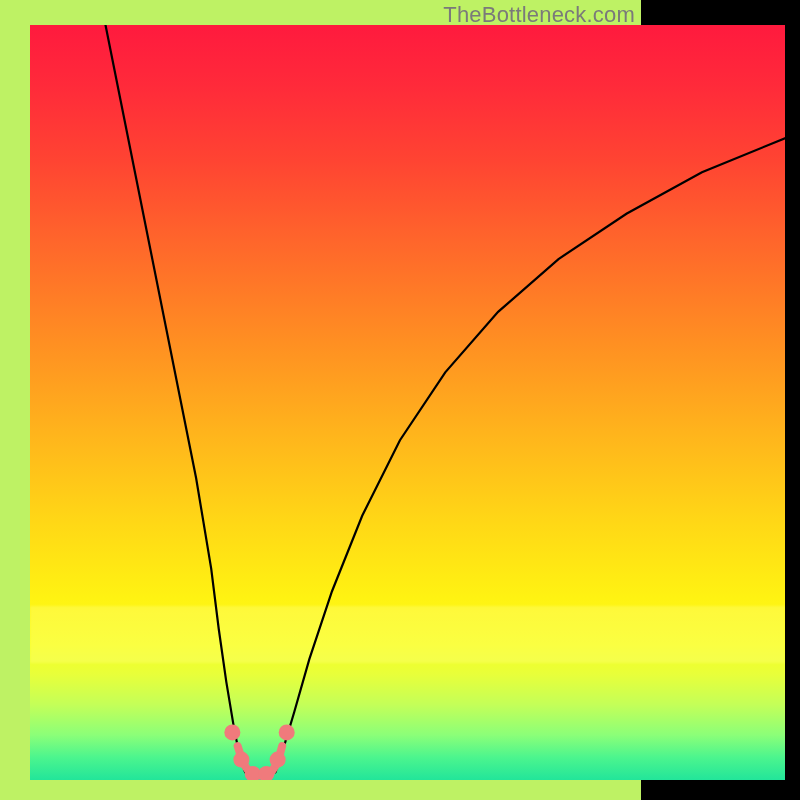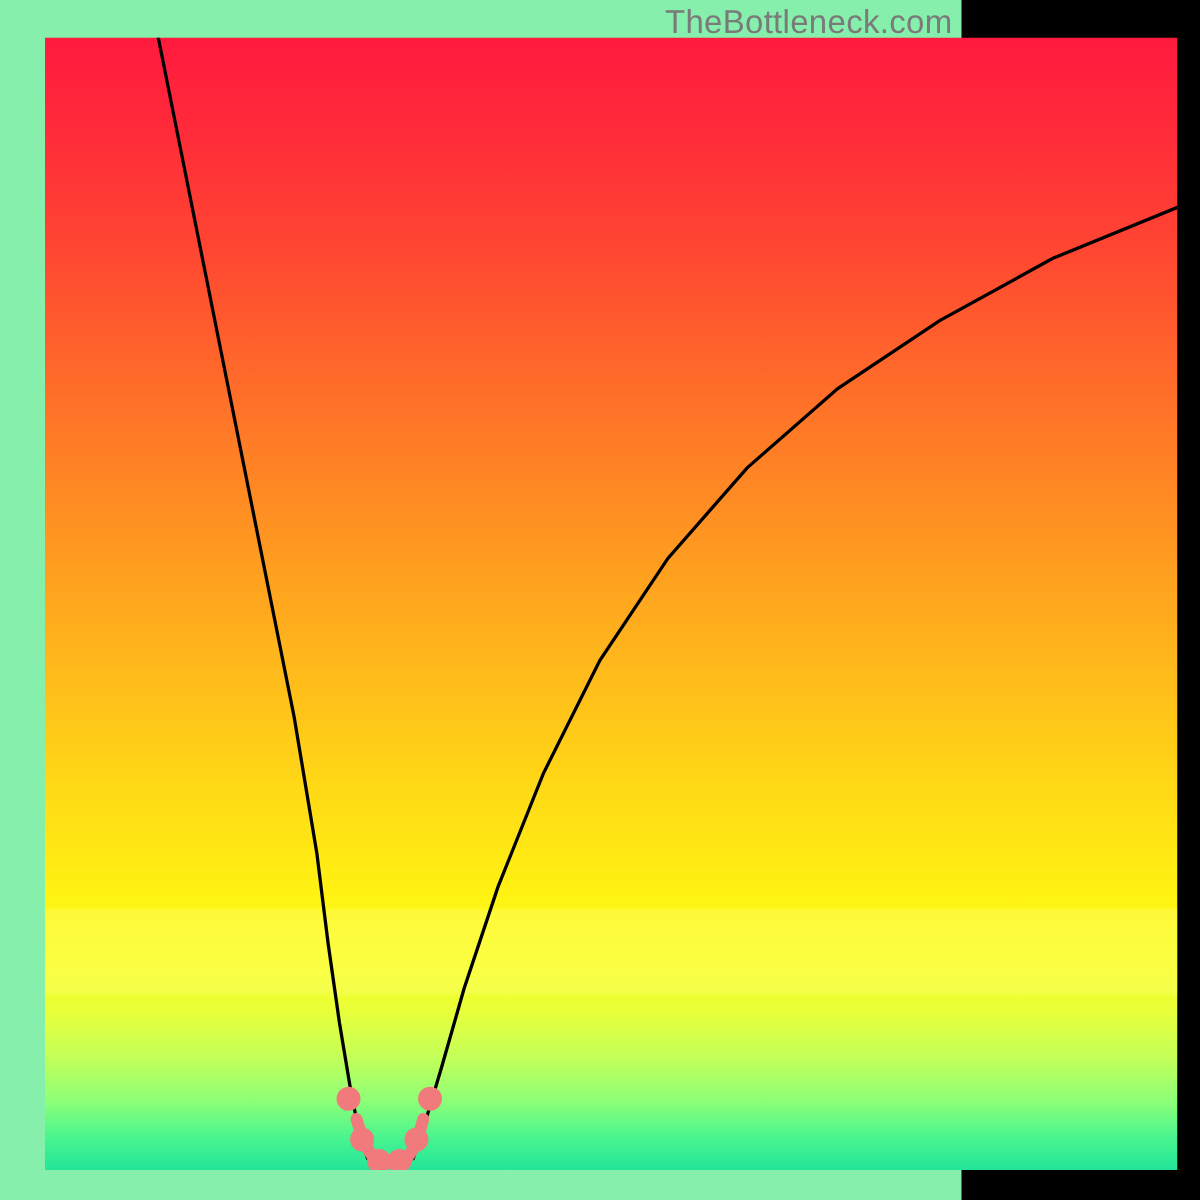--- a/index.html
+++ b/index.html
@@ -8,21 +8,21 @@
     width: 800px;
     height: 800px;
     background: #000;
     overflow: hidden;
     font-family: Arial, Helvetica, sans-serif;
   }
   .stage {
     position: relative;
     width: 641px;
     height: 800px;
-    background: #86efac;
+    background: #bef264;
   }
   .plot {
     position: absolute;
     left: 30px;
     top: 25px;
     width: 755px;
     height: 755px;
     overflow: hidden;
   }
   .gradient {

